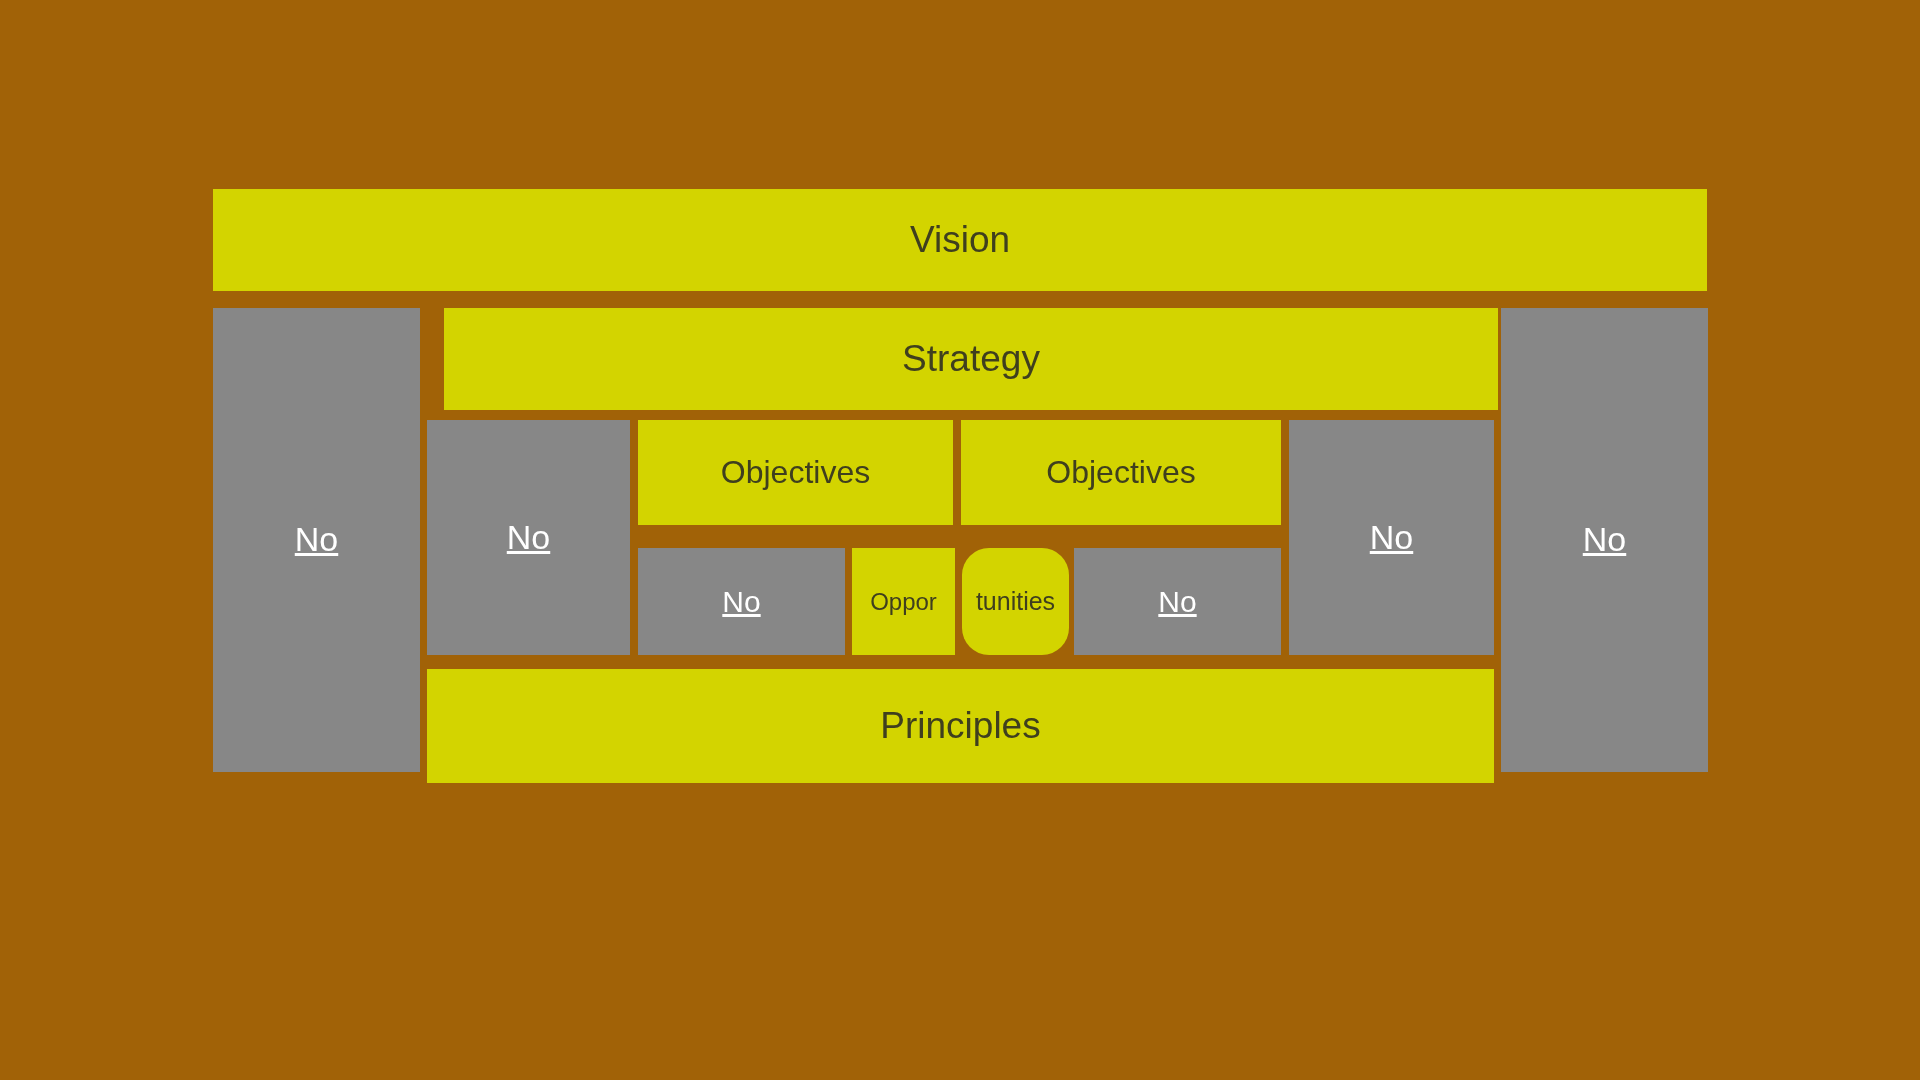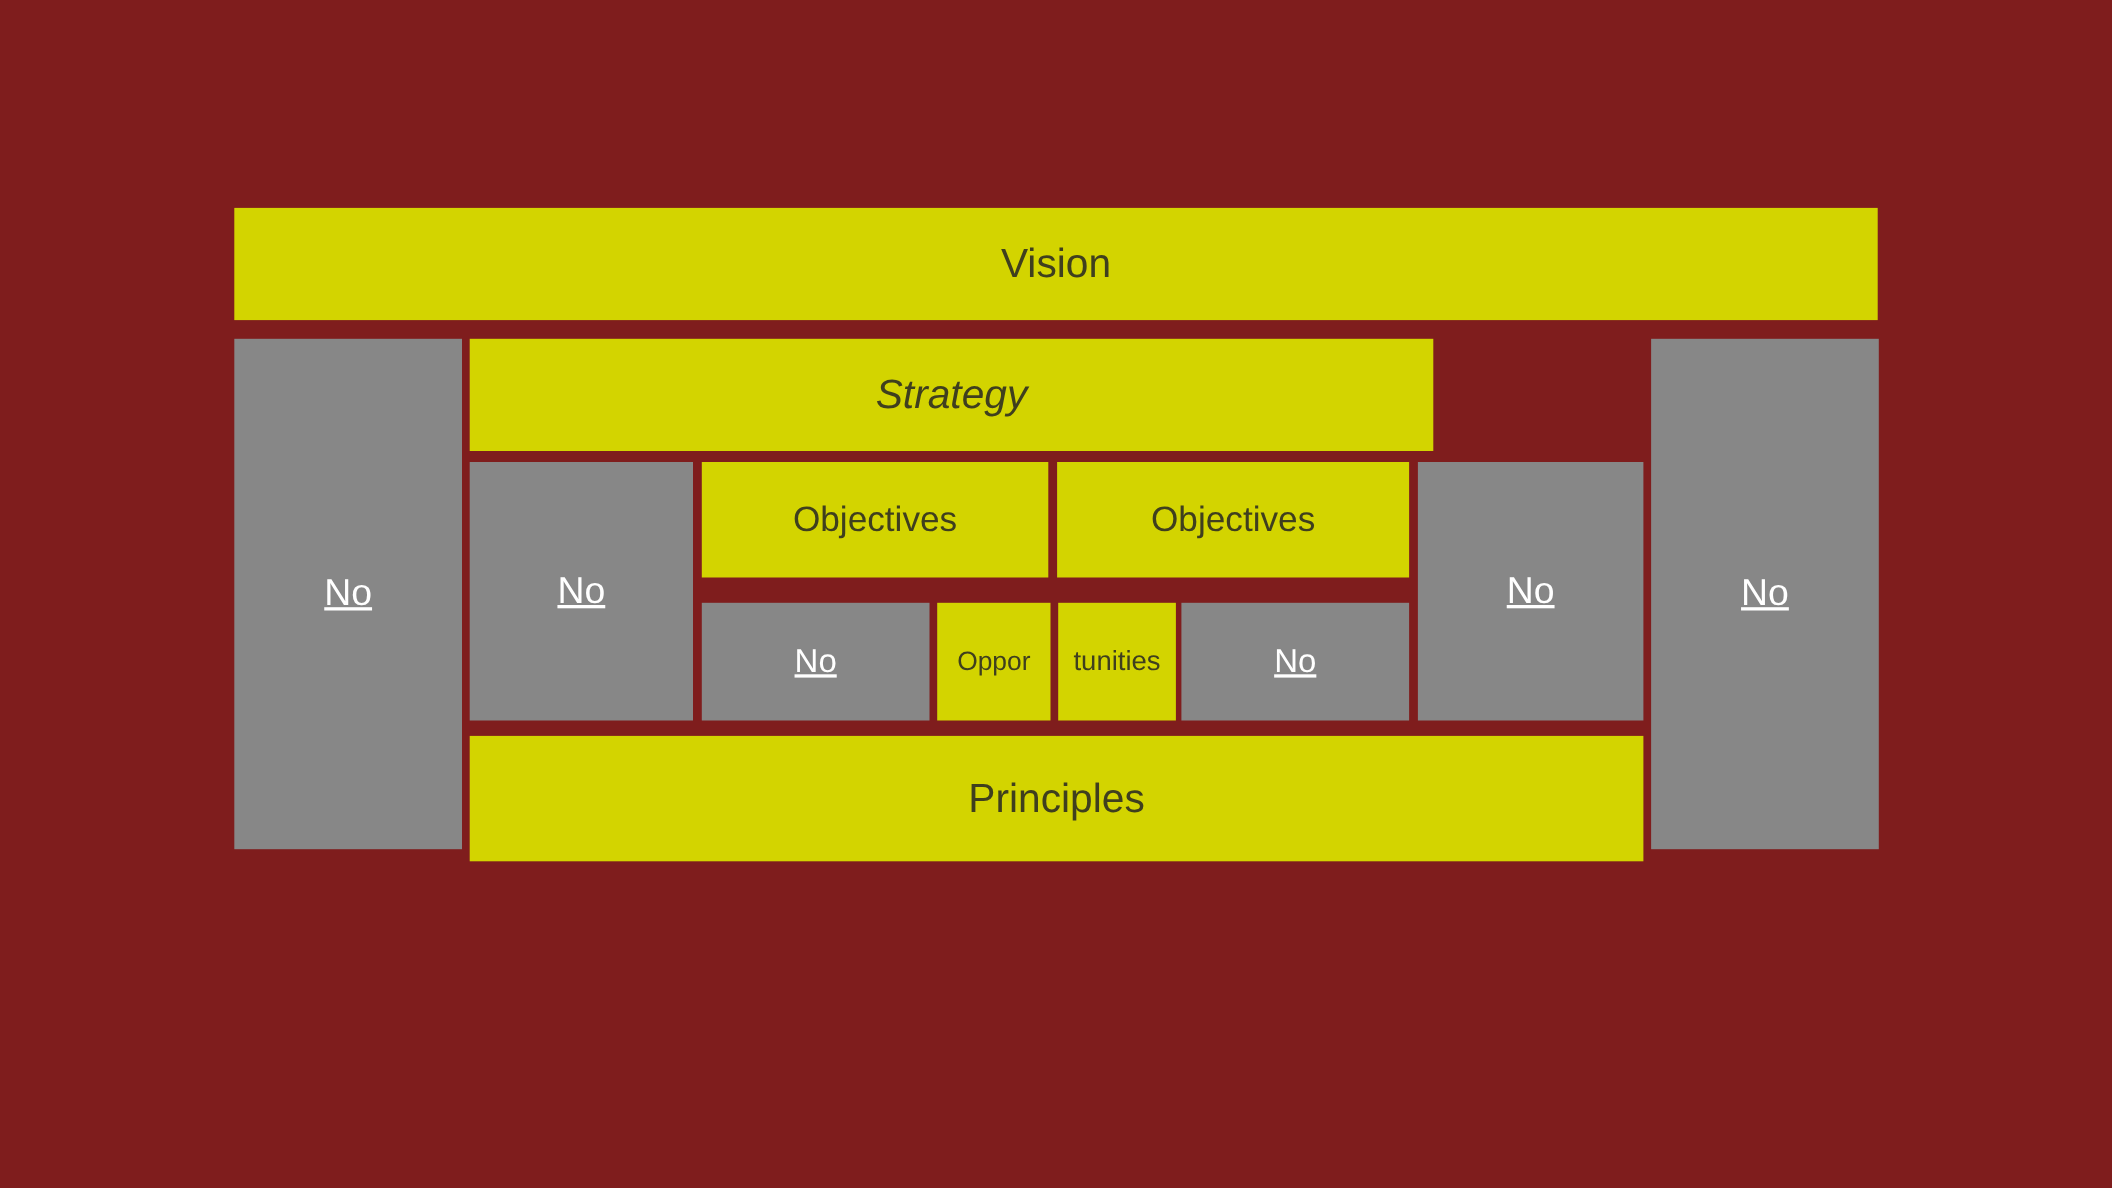--- a/index.html
+++ b/index.html
@@ -14,21 +14,21 @@
     font-family: "Liberation Sans", sans-serif;
     overflow: hidden;
     position: relative;
   }
 
   #stage {
     position: absolute;
     left: 0; top: 0;
     width: 1920px;
     height: 1080px;
-    background: #7f1d1d;
+    background: #a16207;
   }
 
   .box {
     position: absolute;
     box-sizing: border-box;
     display: flex;
     align-items: center;
     justify-content: center;
     text-align: center;
     line-height: 1.05;
@@ -62,24 +62,23 @@
 
   
   #right-pillar {
     left: 1501px; top: 308px;
     width: 207px; height: 464px;
     font-size: 34px;
   }
 
   
   #strategy {
-    left: 427px; top: 308px;
-    width: 876px; height: 102px;
+    left: 444px; top: 308px;
+    width: 1054px; height: 102px;
     font-size: 37px;
-    font-style: italic;
   }
 
   
   #principles {
     left: 427px; top: 669px;
     width: 1067px; height: 114px;
     font-size: 37px;
   }
 
   
@@ -116,20 +115,21 @@
   #oppor {
     left: 852px; top: 548px;
     width: 103px; height: 107px;
     font-size: 24px;
   }
 
   #tunities {
     left: 962px; top: 548px;
     width: 107px; height: 107px;
     font-size: 25px;
+    border-radius: 27px;
   }
 
   #inner-no-right {
     left: 1074px; top: 548px;
     width: 207px; height: 107px;
     font-size: 30px;
   }
 
   
   #footer-url {

